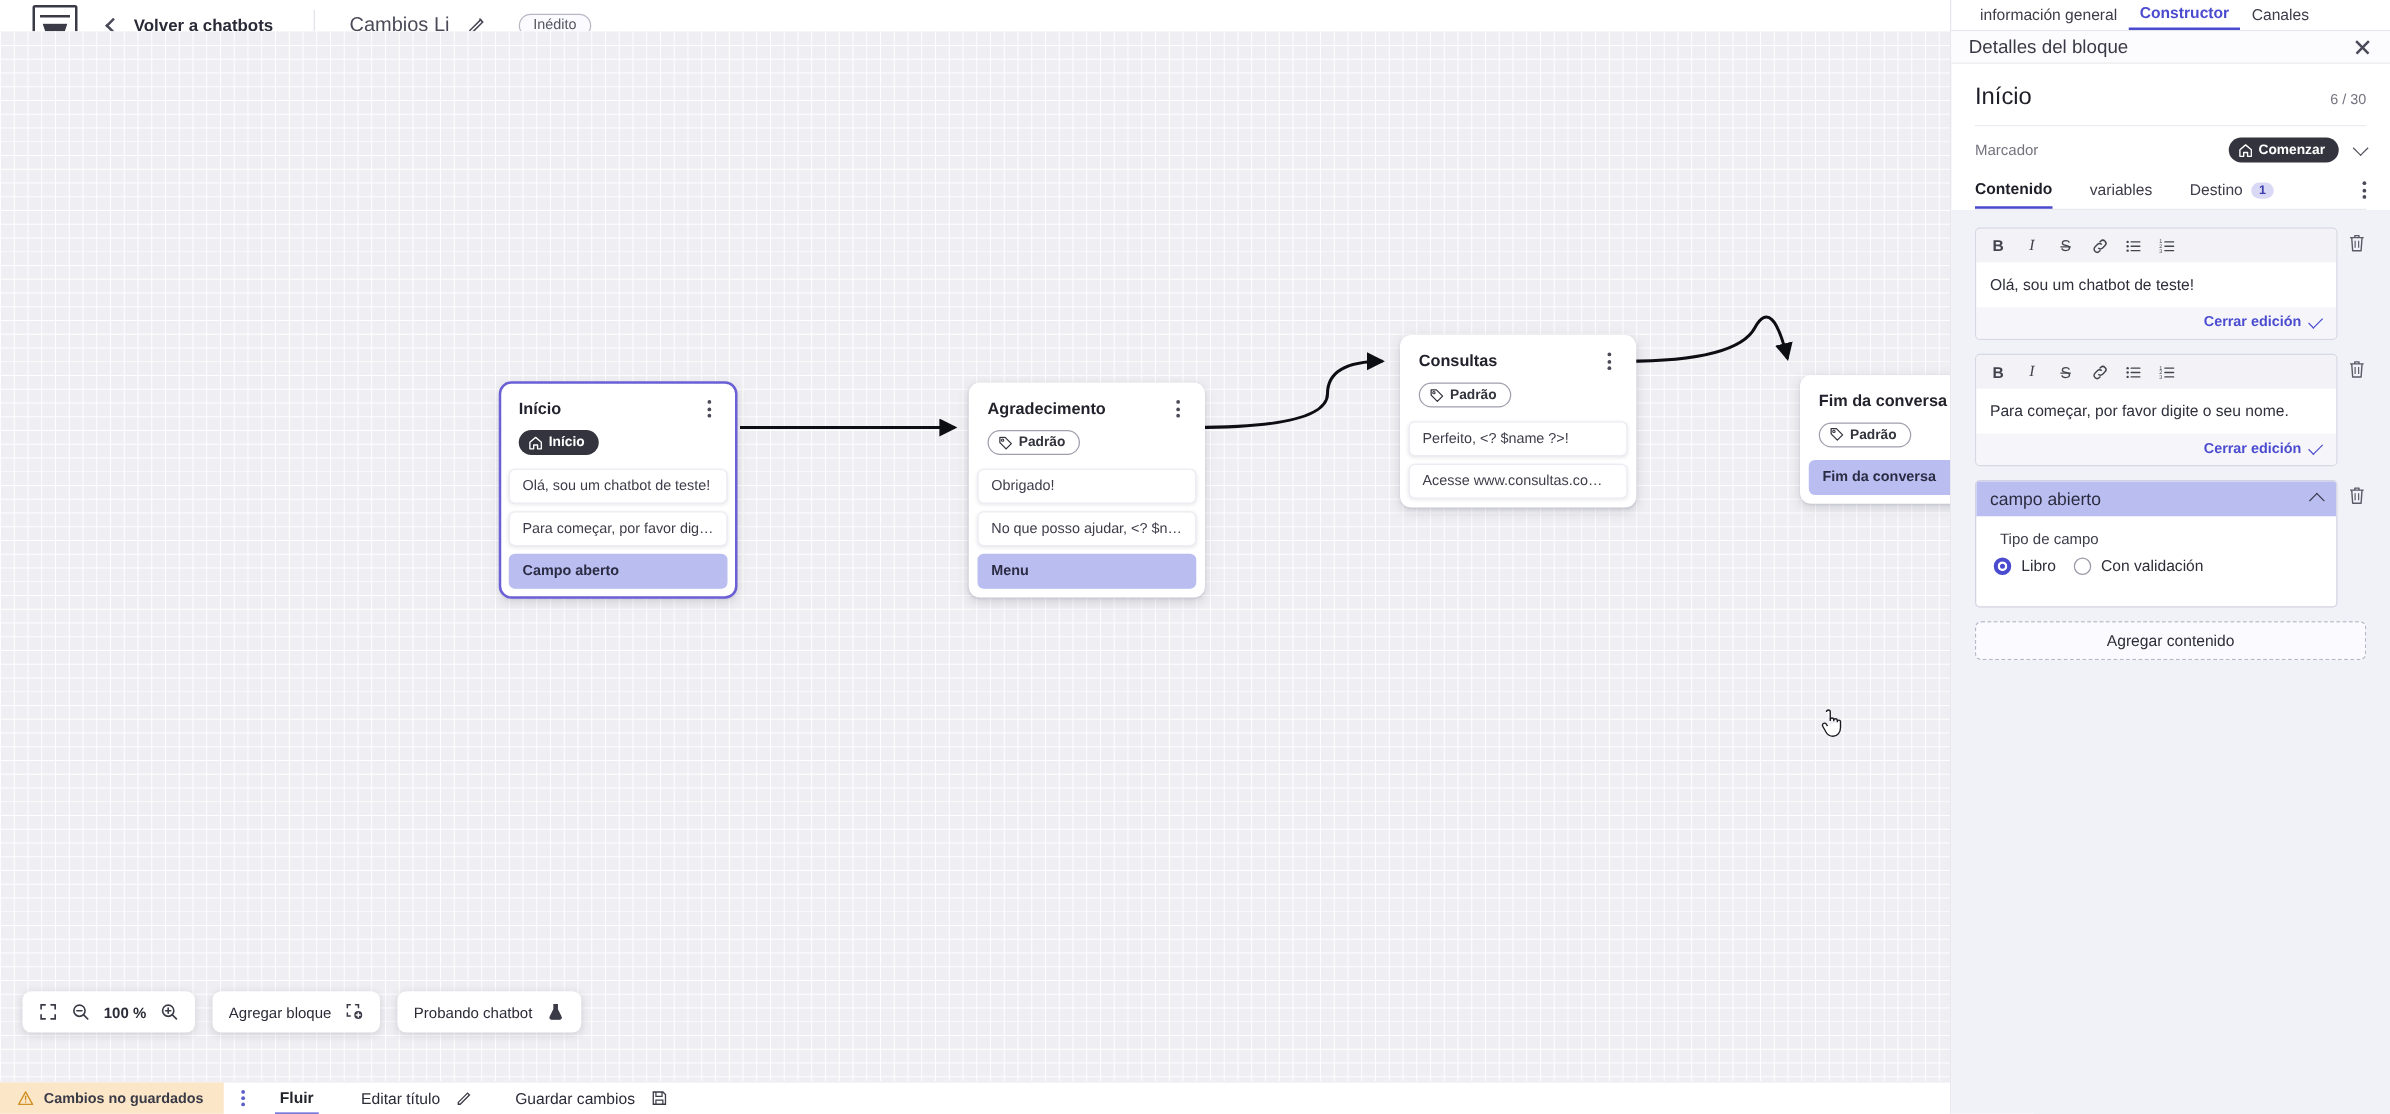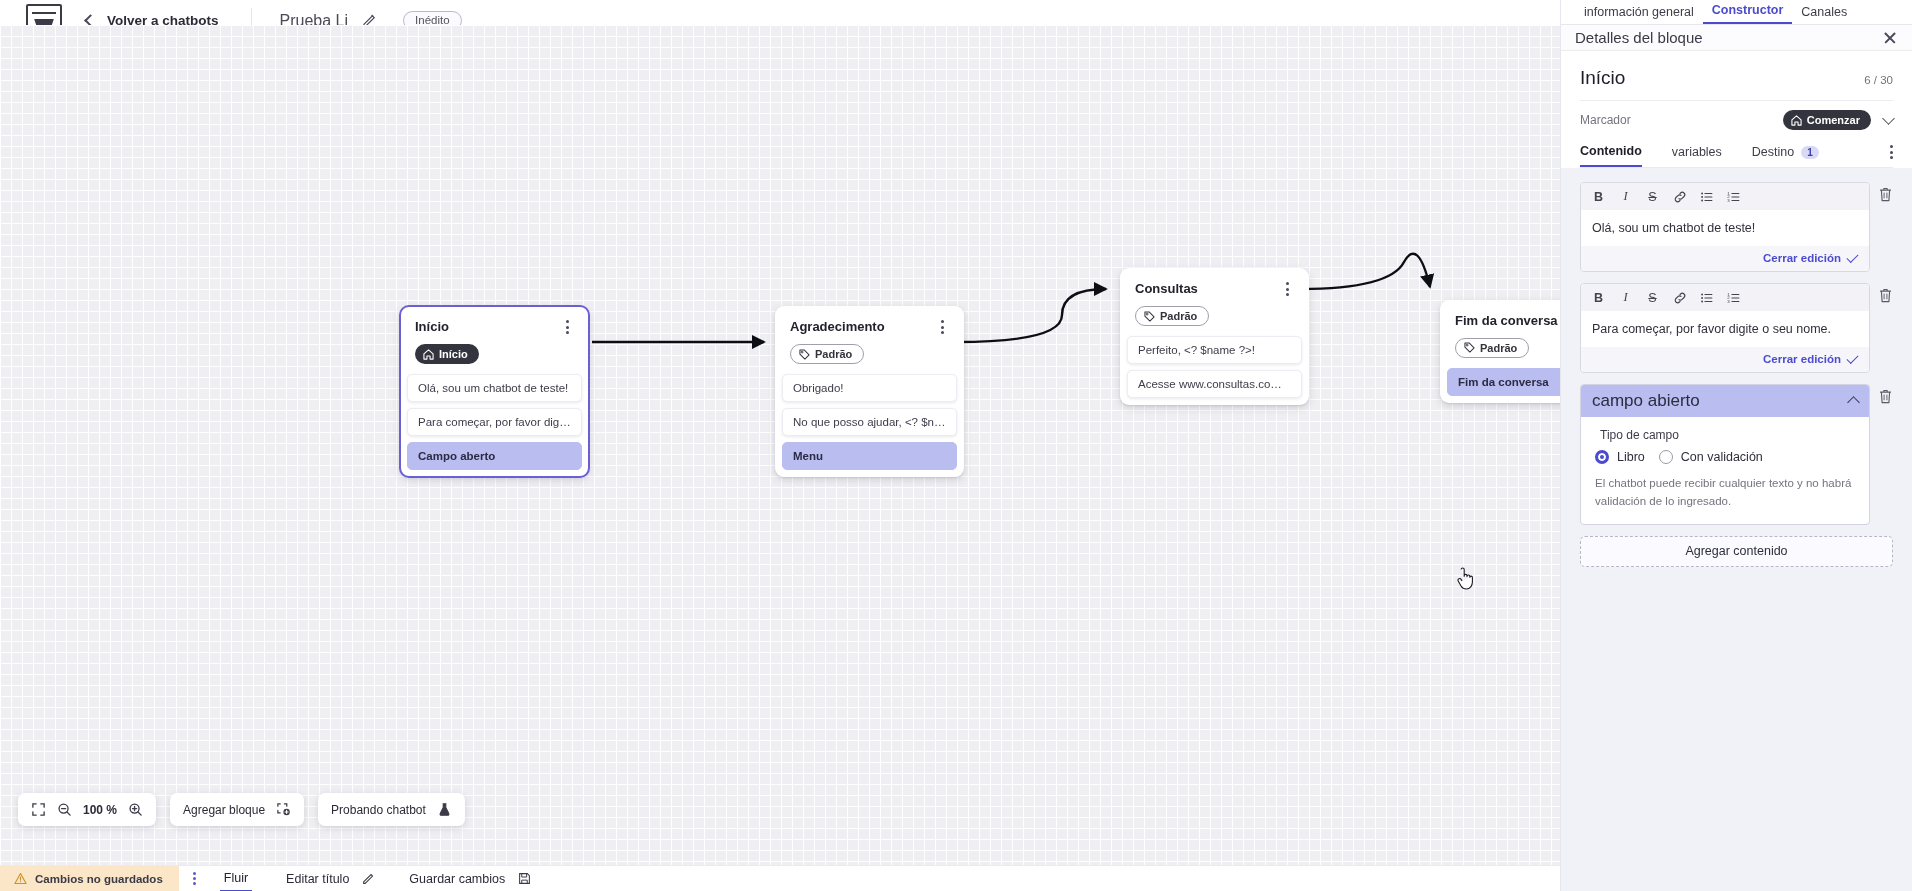--- a/index.html
+++ b/index.html
@@ -98,21 +98,21 @@
     position:absolute; left:0; bottom:0; width:1560px; height:26px;
     background:#fff; display:flex; align-items:center; border-top:1px solid #eaeaf0;
   }
   .unsaved{
     height:26px; background:#fbe6c8; display:flex; align-items:center; gap:8px;
     padding:0 16px 0 14px; font-size:11.5px; color:#3a3a46; font-weight:600; white-space:nowrap;
   }
   .f-kebab{ margin-left:14px; display:flex; flex-direction:column; gap:2px; align-items:center; }
   .f-kebab i{ width:3px;height:3px;border-radius:50%;background:#5b5bc9;display:block; }
   .f-tab{
-    margin-left:24px; font-size:12.5px; color:#3b3b48; font-weight:400; height:26px;
+    margin-left:24px; font-size:12.5px; color:#3b3b48; font-weight:700; height:26px;
     display:flex; align-items:center; padding:0 4px; white-space:nowrap;
   }
   .f-tab.active{ border-bottom:2px solid #4b4bcf; color:#23232e; }
   .f-item{ margin-left:34px; display:flex; align-items:center; gap:13px; font-size:12.5px; color:#2b2b38; white-space:nowrap; }
 
   
   .panel{
     position:absolute; right:0; top:0; width:352px; height:891px; background:#fff;
     border-left:1px solid #e6e6ee; display:flex; flex-direction:column;
   }
@@ -149,21 +149,21 @@
   .e-tool{ width:27px; height:21px; display:flex; align-items:center; justify-content:center;
            font-size:12.5px; color:#44444f; cursor:pointer; }
   .e-text{ background:#fff; padding:9px 11px; font-size:12.5px; color:#30303c; line-height:1.45; }
   .e-foot{ background:#f6f6fa; padding:6px 11px 7px; display:flex; justify-content:flex-end; }
   .e-close{ font-size:11.5px; color:#4b4bcf; font-weight:600; display:flex; align-items:center; gap:6px; cursor:pointer; }
   .tick{ width:11px;height:6px;border-left:1.8px solid #4b4bcf;border-bottom:1.8px solid #4b4bcf;
          transform:rotate(-45deg); display:inline-block; margin-top:-3px;}
   .trash{ width:15px; height:17px; margin-top:4px; flex:none; cursor:pointer; }
 
   .fieldcard{ flex:1; border:1px solid #d3d3e2; border-radius:4px; background:#fff; overflow:hidden; }
-  .fc-head{ background:#b9bdf0; padding:6px 11px; display:flex; align-items:center; font-size:17px; color:#2c2c40; }
+  .fc-head{ background:#b9bdf0; padding:6px 11px; display:flex; align-items:center; font-size:14px; color:#2c2c40; }
   .fc-head .t{ flex:1; }
   .chev-u{ width:9px;height:9px;border-left:1.7px solid #3a3a50;border-top:1.7px solid #3a3a50;
            transform:rotate(45deg); margin-top:3px; }
   .fc-body{ padding:11px 14px 14px; }
   .fc-lbl{ font-size:12px; color:#3d3d4a; margin-bottom:8px; padding-left:5px; }
   .radios{ display:flex; align-items:center; gap:14px; margin-bottom:11px; }
   .rad{ display:flex; align-items:center; gap:8px; font-size:12.5px; color:#2e2e3a; cursor:pointer; }
   .dot{ width:14px;height:14px;border-radius:50%;border:1.6px solid #9a9aa8; background:#fff; flex:none; }
   .dot.on{ border:3.5px solid #4b4bcf; background:#4b4bcf; box-shadow:inset 0 0 0 2px #fff; }
   .fc-help{ font-size:11.5px; color:#74747f; line-height:1.5; }
@@ -178,21 +178,21 @@
 </head>
 <body>
 
 <div id="app">
 
   <div class="topbar">
     <div class="logo-box"></div>
     <div class="back-chev"></div>
     <div class="back-label">Volver a chatbots</div>
     <div class="hdr-sep"></div>
-    <div class="bot-title">Prueba Li</div>
+    <div class="bot-title">Cambios Li</div>
     <svg class="pencil" viewBox="0 0 16 16">
       <path d="M2 12.2 11.1 3.1l1.9 1.9L3.9 14H2z" fill="none" stroke="#4a4a58" stroke-width="1.3"></path>
       <path d="M10.2 2l1.9 1.9" stroke="#4a4a58" stroke-width="1.3"></path>
     </svg>
     <div class="chip-unpub">Inédito</div>
   </div>
 
   <div class="canvas">
 
     <svg class="wires">
@@ -507,21 +507,20 @@
             <div class="radios">
               <label class="rad">
                 <span class="dot on"></span>
                 <span>Libro</span>
               </label>
               <label class="rad">
                 <span class="dot"></span>
                 <span>Con validación</span>
               </label>
             </div>
-            <div class="fc-help">El chatbot puede recibir cualquier texto y no habrá validación de lo ingresado.</div>
           </div>
         </div>
         <svg class="trash" viewBox="0 0 16 18">
           <path d="M2.2 4.3h11.6M6.2 4.3V2.6h3.6v1.7M3.6 4.3l.8 11.2h7.2l.8-11.2" fill="none" stroke="#5a5a66" stroke-width="1.2" stroke-linejoin="round"></path>
           <path d="M6.5 7v6M9.5 7v6" stroke="#5a5a66" stroke-width="1"></path>
         </svg>
       </div>
 
       <div class="addbtn">Agregar contenido</div>
     </div>

